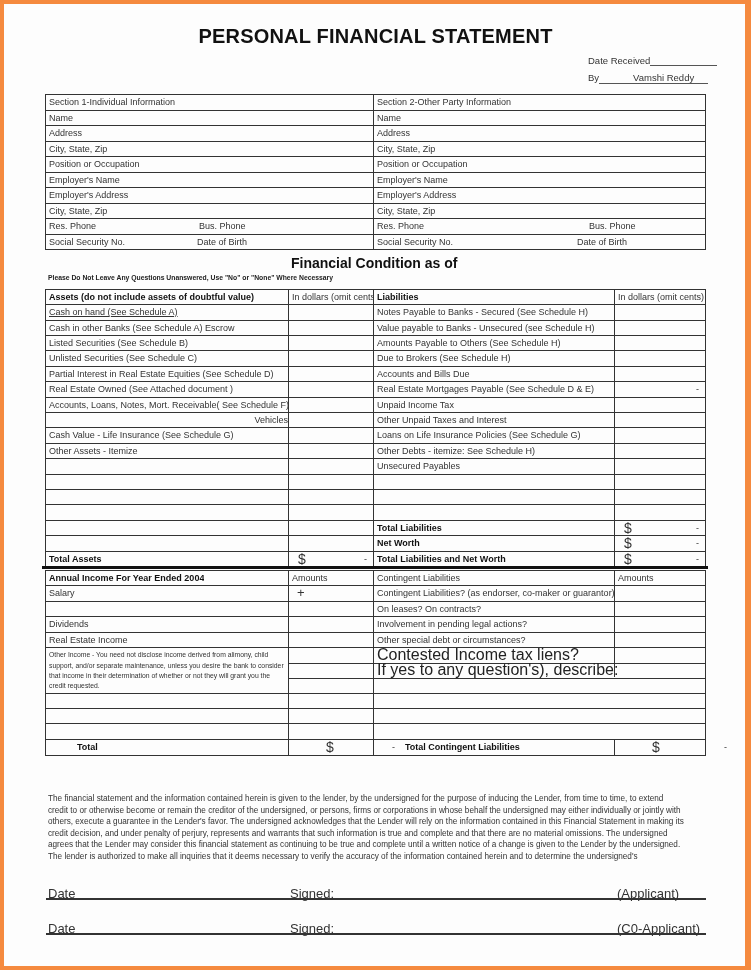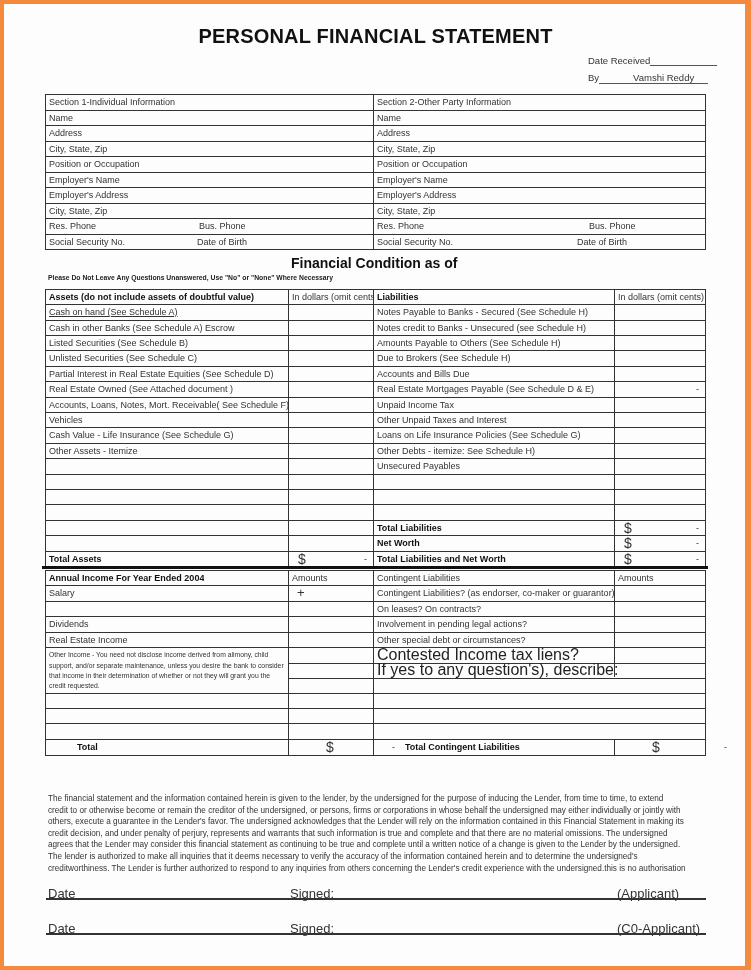--- a/index.html
+++ b/index.html
@@ -122,21 +122,21 @@
       <div class="cell" style="left:0; width:242px;text-decoration:underline;">Cash on hand (See Schedule A)</div>
       <div class="cell" style="left:243px; width:84px;"></div>
       <div class="cell" style="left:328px; width:240px;">Notes Payable to Banks - Secured (See Schedule H)</div>
       <div class="cell" style="left:569px; width:90px;">
         <span class="dash"></span>
       </div>
     </div>
     <div class="row" style="top:30.6px; height:15.4px;">
       <div class="cell" style="left:0; width:242px;">Cash in other Banks (See Schedule A) Escrow</div>
       <div class="cell" style="left:243px; width:84px;"></div>
-      <div class="cell" style="left:328px; width:240px;">Notes credit to Banks - Unsecured (see Schedule H)</div>
+      <div class="cell" style="left:328px; width:240px;">Value payable to Banks - Unsecured (see Schedule H)</div>
       <div class="cell" style="left:569px; width:90px;">
         <span class="dash"></span>
       </div>
     </div>
     <div class="row" style="top:46.0px; height:15.4px;">
       <div class="cell" style="left:0; width:242px;">Listed Securities (See Schedule B)</div>
       <div class="cell" style="left:243px; width:84px;"></div>
       <div class="cell" style="left:328px; width:240px;">Amounts Payable to Others (See Schedule H)</div>
       <div class="cell" style="left:569px; width:90px;">
         <span class="dash"></span>
@@ -168,21 +168,21 @@
     </div>
     <div class="row" style="top:107.6px; height:15.4px;">
       <div class="cell" style="left:0; width:242px;">Accounts, Loans, Notes, Mort. Receivable( See Schedule F)</div>
       <div class="cell" style="left:243px; width:84px;"></div>
       <div class="cell" style="left:328px; width:240px;">Unpaid Income Tax</div>
       <div class="cell" style="left:569px; width:90px;">
         <span class="dash"></span>
       </div>
     </div>
     <div class="row" style="top:123.0px; height:15.4px;">
-      <div class="cell" style="left:0; width:242px;">Vehicles</div>
+      <div class="cell" style="left:0; width:242px;text-align:right;">Vehicles</div>
       <div class="cell" style="left:243px; width:84px;"></div>
       <div class="cell" style="left:328px; width:240px;">Other Unpaid Taxes and Interest</div>
       <div class="cell" style="left:569px; width:90px;">
         <span class="dash"></span>
       </div>
     </div>
     <div class="row" style="top:138.4px; height:15.4px;">
       <div class="cell" style="left:0; width:242px;">Cash Value - Life Insurance (See Schedule G)</div>
       <div class="cell" style="left:243px; width:84px;"></div>
       <div class="cell" style="left:328px; width:240px;">Loans on Life Insurance Policies (See Schedule G)</div>
@@ -337,21 +337,20 @@
   </div>
 </div>
 
 <div class="abs" style="left:48px; top:793px; width:660px; overflow:hidden;">
   <div class="para">The financial statement and the information contained herein is given to the lender, by the undersigned for the purpose of inducing the Lender, from time to time, to extend</div>
   <div class="para">credit to or otherwise become or remain the creditor of the undersigned, or persons, firms or corporations in whose behalf the undersigned may either individually or jointly with</div>
   <div class="para">others, execute a guarantee in the Lender's favor. The undersigned acknowledges that the Lender will rely on the information contained in this Financial Statement in making its</div>
   <div class="para">credit decision, and under penalty of perjury, represents and warrants that such information is true and complete and that there are no material omissions. The undersigned</div>
   <div class="para">agrees that the Lender may consider this financial statement as continuing to be true and complete until a written notice of a change is given to the Lender by the undersigned.</div>
   <div class="para">The lender is authorized to make all inquiries that it deems necessary to verify the accuracy of the information contained herein and to determine the undersigned's</div>
-  <div class="para">creditworthiness. The Lender is further authorized to respond to any inquiries from others concerning the Lender's credit experience with the undersigned.this is no authorisation</div>
 </div>
 
 <div class="abs sig" style="left:48px; top:886px;">Date</div>
 <div class="abs sig" style="left:290px; top:886px;">Signed:</div>
 <div class="abs sig" style="left:617px; top:886px;">(Applicant)</div>
 <div class="sigline" style="left:46px; width:660px; top:898px;"></div>
 
 <div class="abs sig" style="left:48px; top:921px;">Date</div>
 <div class="abs sig" style="left:290px; top:921px;">Signed:</div>
 <div class="abs sig" style="left:617px; top:921px;">(C0-Applicant)</div>

